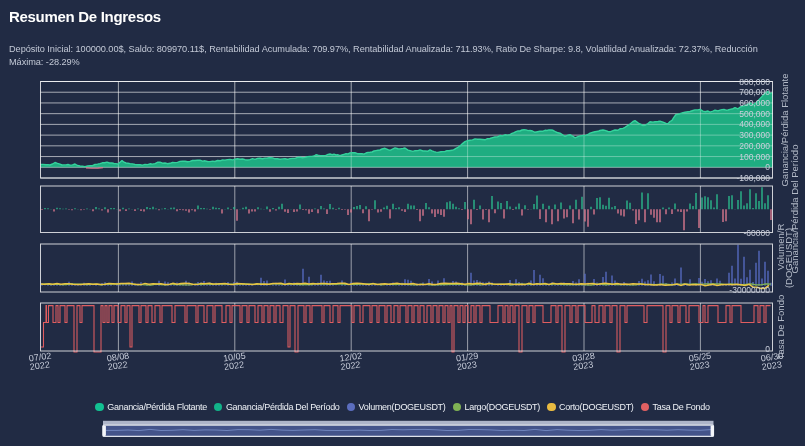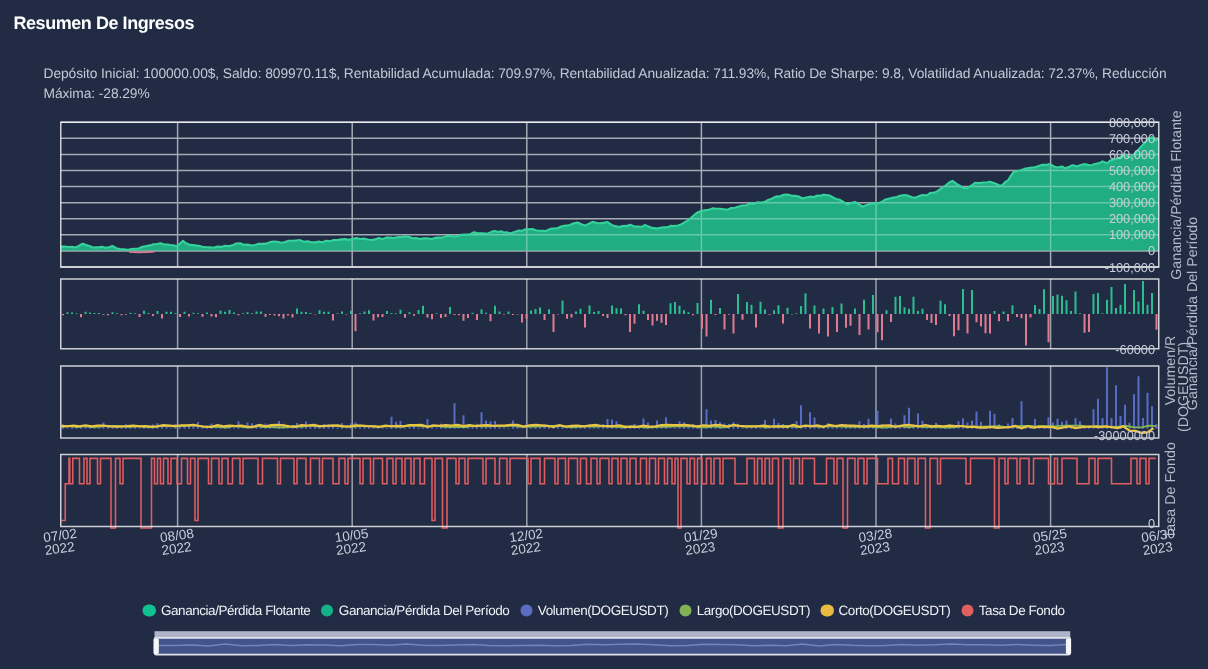--- a/index.html
+++ b/index.html
@@ -1,16 +1,16 @@
 <!DOCTYPE html>
 <html><head><meta charset="utf-8"><style>
 html,body{margin:0;padding:0;}
 body{width:805px;height:446px;background:#212b44;font-family:"Liberation Sans",sans-serif;overflow:hidden;position:relative;}
-.title{position:absolute;left:9px;top:8px;font-size:12px;font-weight:bold;color:#fff;letter-spacing:-0.3px;}
-.sub{position:absolute;left:9px;top:43px;font-size:9.2px;letter-spacing:-0.05px;color:#c3c9d6;line-height:13px;white-space:nowrap;margin-left:20px;}
+.title{position:absolute;left:9px;top:8px;font-size:15px;font-weight:bold;color:#fff;letter-spacing:-0.3px;}
+.sub{position:absolute;left:9px;top:43px;font-size:9.2px;letter-spacing:-0.05px;color:#c3c9d6;line-height:13px;white-space:nowrap;}
 svg{position:absolute;left:0;top:0;}
 .legend{position:absolute;left:0;top:402px;width:805px;display:flex;justify-content:center;align-items:center;font-size:9px;letter-spacing:-0.3px;color:#eef1f6;}
 .li{display:flex;align-items:center;margin:0 3.5px;white-space:nowrap;}
 .dot{display:inline-block;width:8.5px;height:8.5px;border-radius:50%;margin-right:3.5px;}
 </style></head>
 <body>
 <div class="title">Resumen De Ingresos</div>
 <div class="sub">Depósito Inicial: 100000.00$, Saldo: 809970.11$, Rentabilidad Acumulada: 709.97%, Rentabilidad Anualizada: 711.93%, Ratio De Sharpe: 9.8, Volatilidad Anualizada: 72.37%, Reducción<br>Máxima: -28.29%</div>
 <svg width="805" height="446" viewBox="0 0 805 446">
 <path d="M40.5,81.50H772.5 M40.5,92.22H772.5 M40.5,102.94H772.5 M40.5,113.67H772.5 M40.5,124.39H772.5 M40.5,135.11H772.5 M40.5,145.83H772.5 M40.5,156.56H772.5 M40.5,167.28H772.5 M40.5,178.00H772.5 M118.4,81.5V178.0 M234.8,81.5V178.0 M351.2,81.5V178.0 M467.6,81.5V178.0 M584.0,81.5V178.0 M700.4,81.5V178.0" stroke="rgba(255,255,255,0.6)" stroke-width="1" fill="none"></path>

